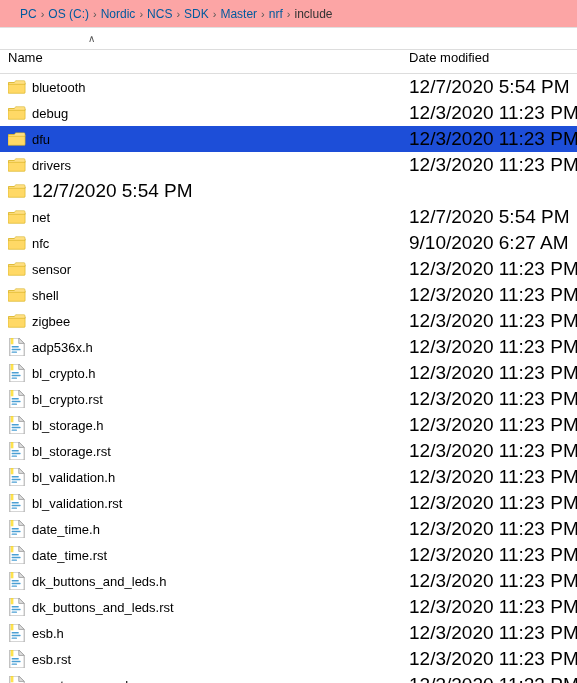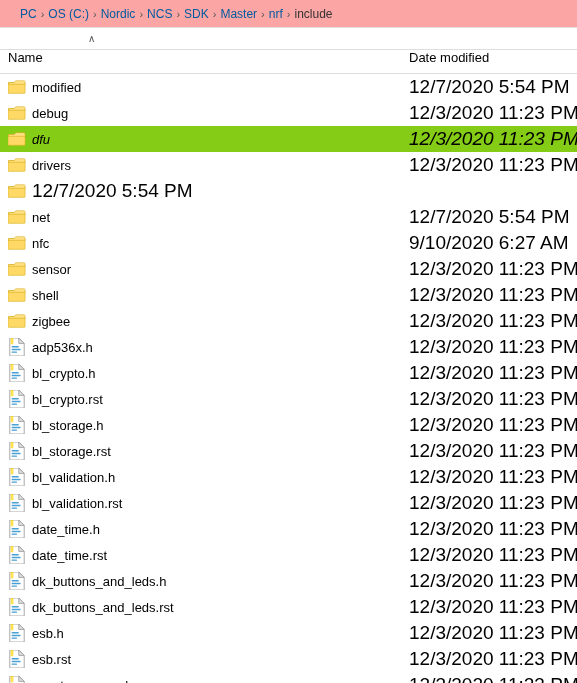--- a/index.html
+++ b/index.html
@@ -81,21 +81,21 @@
     .file-list {
       background: #ffffff;
     }
     .file-row {
       display: flex;
       align-items: center;
       height: 26px;
       padding: 0 8px;
       cursor: pointer;
     }
-    .file-row.selected { background: #84cc16; font-style: italic; }
+    .file-row.selected { background: #1d4ed8; }
     .file-icon {
       width: 18px;
       height: 18px;
       margin-right: 6px;
       display: flex;
       align-items: center;
       justify-content: center;
       flex-shrink: 0;
     }
     
@@ -155,21 +155,21 @@
 <div class="file-list" id="file-list">
     <div class="file-row">
       <div class="file-icon">
         <svg class="folder-icon-svg" viewBox="0 0 20 16" xmlns="http://www.w3.org/2000/svg">
     <rect x="0" y="3" width="19" height="12" rx="1" ry="1" fill="#FFD966"></rect>
     <rect x="0" y="3" width="19" height="12" rx="1" ry="1" fill="#FFD966" stroke="#C8A000" stroke-width="0.5"></rect>
     <path d="M0 5 Q0 3 2 3 L7 3 L8.5 1 L18 1 Q19 1 19 3 L19 5 Z" fill="#FFE082"></path>
     <path d="M0 5 Q0 3 2 3 L7 3 L8.5 1 L18 1 Q19 1 19 3 L19 5 Z" fill="none" stroke="#C8A000" stroke-width="0.5"></path>
   </svg>
       </div>
-      <div class="file-name">modified</div>
+      <div class="file-name">bluetooth</div>
       <div class="file-date">12/7/2020 5:54 PM</div>
     </div>
     <div class="file-row">
       <div class="file-icon">
         <svg class="folder-icon-svg" viewBox="0 0 20 16" xmlns="http://www.w3.org/2000/svg">
     <rect x="0" y="3" width="19" height="12" rx="1" ry="1" fill="#FFD966"></rect>
     <rect x="0" y="3" width="19" height="12" rx="1" ry="1" fill="#FFD966" stroke="#C8A000" stroke-width="0.5"></rect>
     <path d="M0 5 Q0 3 2 3 L7 3 L8.5 1 L18 1 Q19 1 19 3 L19 5 Z" fill="#FFE082"></path>
     <path d="M0 5 Q0 3 2 3 L7 3 L8.5 1 L18 1 Q19 1 19 3 L19 5 Z" fill="none" stroke="#C8A000" stroke-width="0.5"></path>
   </svg>

